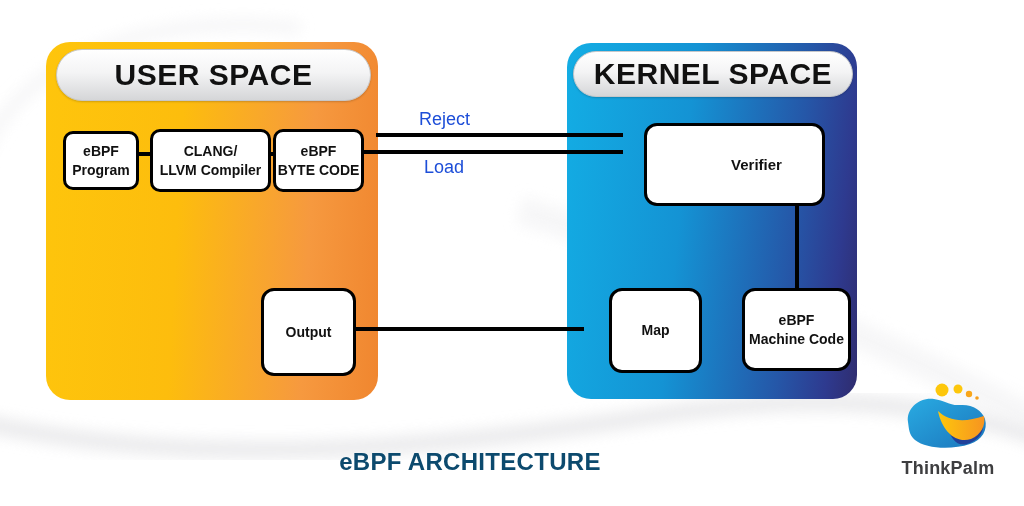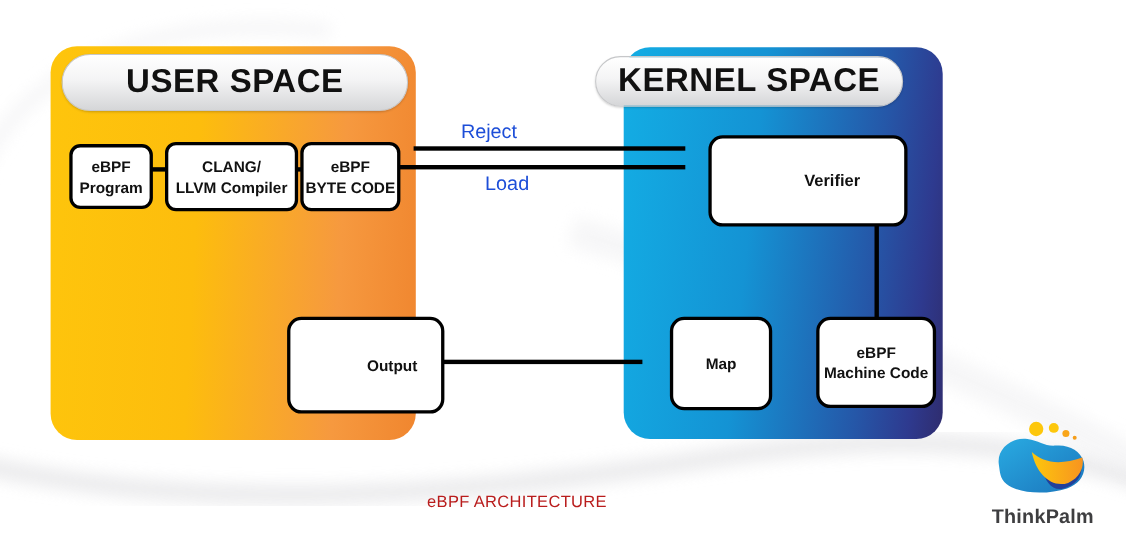--- a/index.html
+++ b/index.html
@@ -20,57 +20,57 @@
     background:linear-gradient(96deg,#13ADE4 0%,#1493D4 40%,#2557A8 75%,#2E3A8F 90%,#2F2C6E 100%);
   }
   .pill{
     position:absolute;z-index:2;border-radius:26px;
     background:linear-gradient(180deg,#FFFFFF 0%,#F4F4F5 45%,#D5D6D8 100%);
     border:1px solid #c6c7c9;
     display:flex;align-items:center;justify-content:center;
     box-shadow:0 1px 2px rgba(0,0,0,0.18);
   }
   .pill.user{left:56px;top:49px;width:313px;height:50px;}
-  .pill.kernel{left:541px;top:51px;width:278px;height:44px;}
+  .pill.kernel{left:573px;top:51px;width:278px;height:44px;}
   .pill .hdr{font-size:30px;font-weight:bold;letter-spacing:0.5px;color:#111;}
 
   
   .conn{position:absolute;z-index:2;background:#000;}
   .c-prog-clang{left:133px;top:152px;width:19px;height:4px;}
   .c-clang-byte{left:263px;top:152px;width:12px;height:4px;}
   .c-reject{left:376px;top:133px;width:247px;height:4px;}
   .c-load{left:357px;top:150px;width:266px;height:4px;}
   .c-verif-h{left:751px;top:159px;width:48px;height:4px;}
   .c-verif-v{left:795px;top:159px;width:4px;height:131px;}
   .c-out-map{left:349px;top:327px;width:235px;height:4px;}
 
   
   .edge-label{position:absolute;z-index:2;font-size:18px;color:#1d4ed8;}
   .lbl-reject{left:419px;top:109px;}
-  .lbl-load{left:424px;top:157px;margin-left:17px;}
+  .lbl-load{left:424px;top:157px;}
 
   
   .node{
     position:absolute;z-index:3;background:#fff;border:3px solid #000;
     display:flex;align-items:center;justify-content:center;text-align:center;
   }
   .node-label{font-weight:bold;font-size:14px;line-height:1.3;white-space:pre-line;color:#111;}
   .n-program{left:63px;top:131px;width:70px;height:53px;border-radius:10px;}
   .n-clang{left:150px;top:129px;width:115px;height:57px;border-radius:10px;}
   .n-byte{left:273px;top:129px;width:85px;height:57px;border-radius:10px;}
   .n-verifier{left:644px;top:123px;width:131px;height:77px;border-radius:13px;padding-left:44px;}
   .n-verifier .node-label{font-size:15px;}
-  .n-output{left:261px;top:288px;width:89px;height:82px;border-radius:13px;padding-left:48px;}
+  .n-output{left:261px;top:288px;width:89px;height:82px;border-radius:13px;}
   .n-map{left:583px;top:288px;width:87px;height:79px;border-radius:13px;margin-left:26px;}
   .n-machine{left:742px;top:288px;width:103px;height:77px;border-radius:13px;}
 
   
   .diagram-title{
     position:absolute;z-index:2;left:318px;top:448px;width:304px;text-align:center;
-    font-size:15px;font-weight:normal;letter-spacing:0.3px;color:#b91c1c;
+    font-size:24px;font-weight:bold;letter-spacing:0.3px;color:#0c4a6e;
   }
 
   
   .brand{position:absolute;z-index:2;left:898px;top:380px;width:100px;text-align:center;}
   .brand .wordmark{margin-top:2px;font-size:18px;font-weight:bold;color:#3E3E40;letter-spacing:0.2px;}
 </style>
 </head>
 <body>
 
 <div class="canvas">

